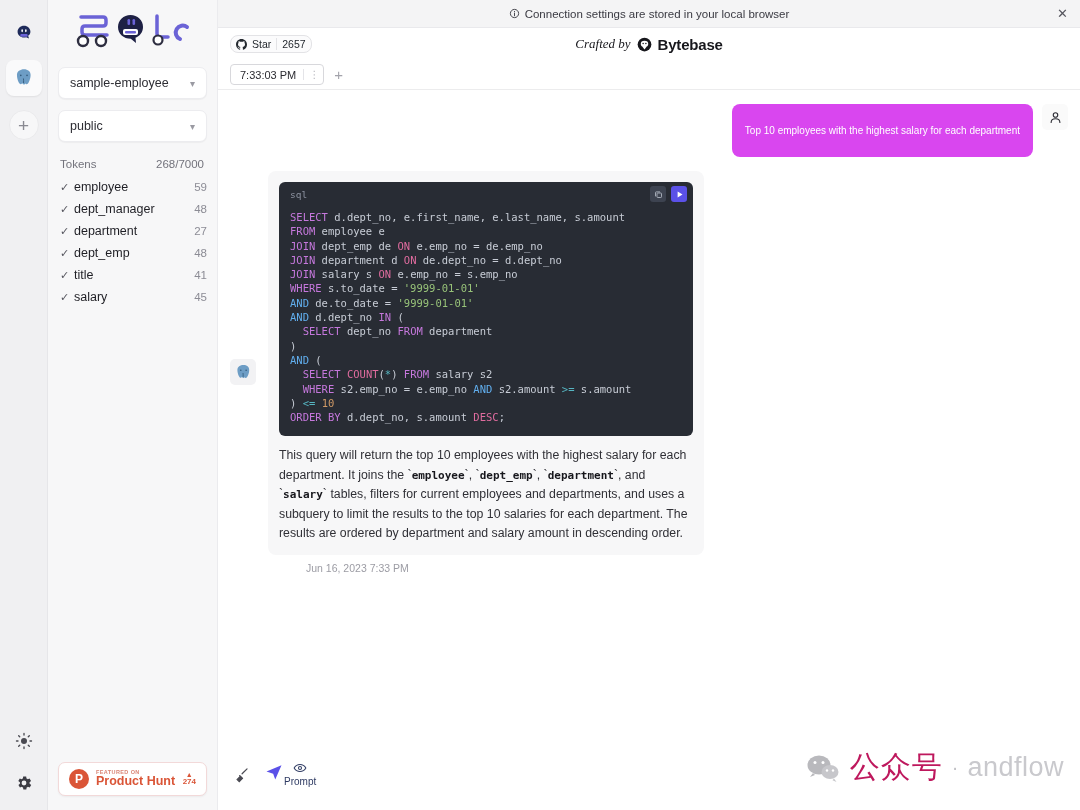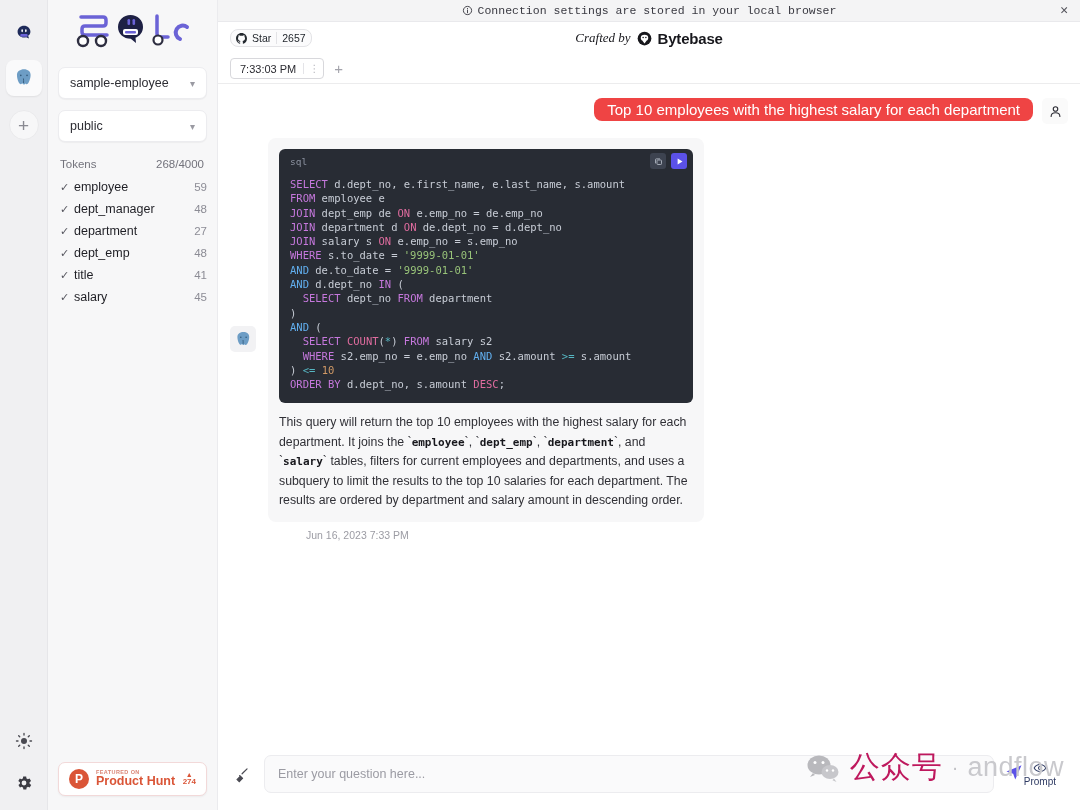--- a/index.html
+++ b/index.html
@@ -88,23 +88,23 @@
   .ph-txt { flex: 1 1 auto; line-height: 1.05; }
   .ph-top { font-size: 5.5px; letter-spacing: .4px; color: #d98575; font-weight: bold; }
   .ph-main { font-size: 12.5px; font-weight: bold; color: #da5537; }
   .ph-up { text-align: center; line-height: 1.05; color: #da5537; }
   .ph-car { font-size: 7px; }
   .ph-num { font-size: 8px; font-weight: bold; }
 
   
   .main { flex: 1 1 auto; height: 810px; display: flex; flex-direction: column; background: #fff; position: relative; }
   .banner {
-    height: 22px; background: #f4f4f5; border-bottom: 1px solid #e9e9ec;
+    height: 28px; background: #f4f4f5; border-bottom: 1px solid #e9e9ec;
     display: flex; align-items: center; justify-content: center;
-    font-size: 11.5px; color: #3a3a42; position: relative; font-family: Liberation Mono, monospace;
+    font-size: 11.5px; color: #3a3a42; position: relative;
   }
   .banner .i { margin-right: 5px; display: inline-flex; }
   .banner .x { position: absolute; right: 12px; color: #55555d; cursor: pointer; font-size: 13px; line-height: 1; }
   .topbar { height: 32px; display: flex; align-items: center; padding: 0 12px; position: relative; }
   .star {
     display: flex; align-items: center; gap: 5px; height: 18px;
     border: 1px solid #e3e3e6; border-radius: 8px; padding: 0 5px;
     font-size: 10.5px; color: #24292f; background: #fbfbfc; cursor: pointer;
   }
   .star .num { color: #24292f; padding-left: 3px; border-left: 1px solid #e3e3e6; padding-left: 5px; }
@@ -121,22 +121,22 @@
     font-size: 11px; color: #2b2b31; background: #fff; cursor: pointer;
   }
   .tab .dots { color: #b6b6bd; font-size: 10px; border-left: 1px solid #e4e4e8; padding-left: 5px; }
   .tab-add { margin-left: 10px; color: #a3a3ab; font-size: 15px; cursor: pointer; line-height: 1; }
 
   
   .chat { flex: 1 1 auto; overflow: hidden; padding: 14px 0 0 0; }
   .row { display: flex; padding: 0 12px; }
   .row.user { justify-content: flex-end; align-items: flex-start; gap: 9px; margin-bottom: 14px; }
   .bubble-user {
-    background: #ef4444; color: #fff; border-radius: 8px;
-    padding: 3px 13px; font-size: 15px; max-width: 540px;
+    background: #d946ef; color: #fff; border-radius: 8px;
+    padding: 21px 13px; font-size: 10px; max-width: 540px;
   }
   .avatar-user {
     width: 26px; height: 26px; border-radius: 5px; background: #fafafa;
     display: flex; align-items: center; justify-content: center; color: #2e2e36;
   }
   .row.bot { align-items: center; gap: 12px; }
   .avatar-bot {
     width: 26px; height: 26px; border-radius: 5px; background: #f2f2f4;
     display: flex; align-items: center; justify-content: center; flex: 0 0 26px;
   }
@@ -263,21 +263,21 @@
       <span class="chev">▾</span>
     </div>
 
     <div class="sel">
       <span>public</span>
       <span class="chev">▾</span>
     </div>
 
     <div class="tok-row">
       <span>Tokens</span>
-      <span>268/4000</span>
+      <span>268/7000</span>
     </div>
 
     <div class="tbl-list">
       <div class="tbl">
         <span class="ck">✓</span>
         <span class="nm">employee</span>
         <span class="ct">59</span>
       </div>
       <div class="tbl">
         <span class="ck">✓</span>
@@ -429,23 +429,20 @@
     </div>
 
     <div class="inputbar">
       <div class="ib-icon">
         <svg width="17" height="17" viewBox="0 0 24 24" fill="none" stroke="#4a4a52" stroke-width="1.7" stroke-linecap="round">
           <path d="M17 4l-7 7"></path>
             <path d="M6.5 13.5l4 4"></path>
           <path d="M10.5 17.5L6 22l-3-3 4.5-4.5z" fill="#4a4a52"></path>
         </svg>
       </div>
-      <div class="ib-field">
-        <input type="text" placeholder="Enter your question here..." style="">
-      </div>
       <div class="ib-actions">
         <div class="send">
           <svg width="20" height="20" viewBox="0 0 24 24" fill="#5b51e8">
             <path d="M3 11.5L21 4l-7.5 17-2.5-7z"></path>
           </svg>
         </div>
         <div class="prompt-btn">
           <svg width="14" height="14" viewBox="0 0 24 24" fill="none" stroke="#2f3b63" stroke-width="1.8">
             <path d="M2 12s3.5-6 10-6 10 6 10 6-3.5 6-10 6-10-6-10-6z"></path>
               <circle cx="12" cy="12" r="2.6"></circle>

